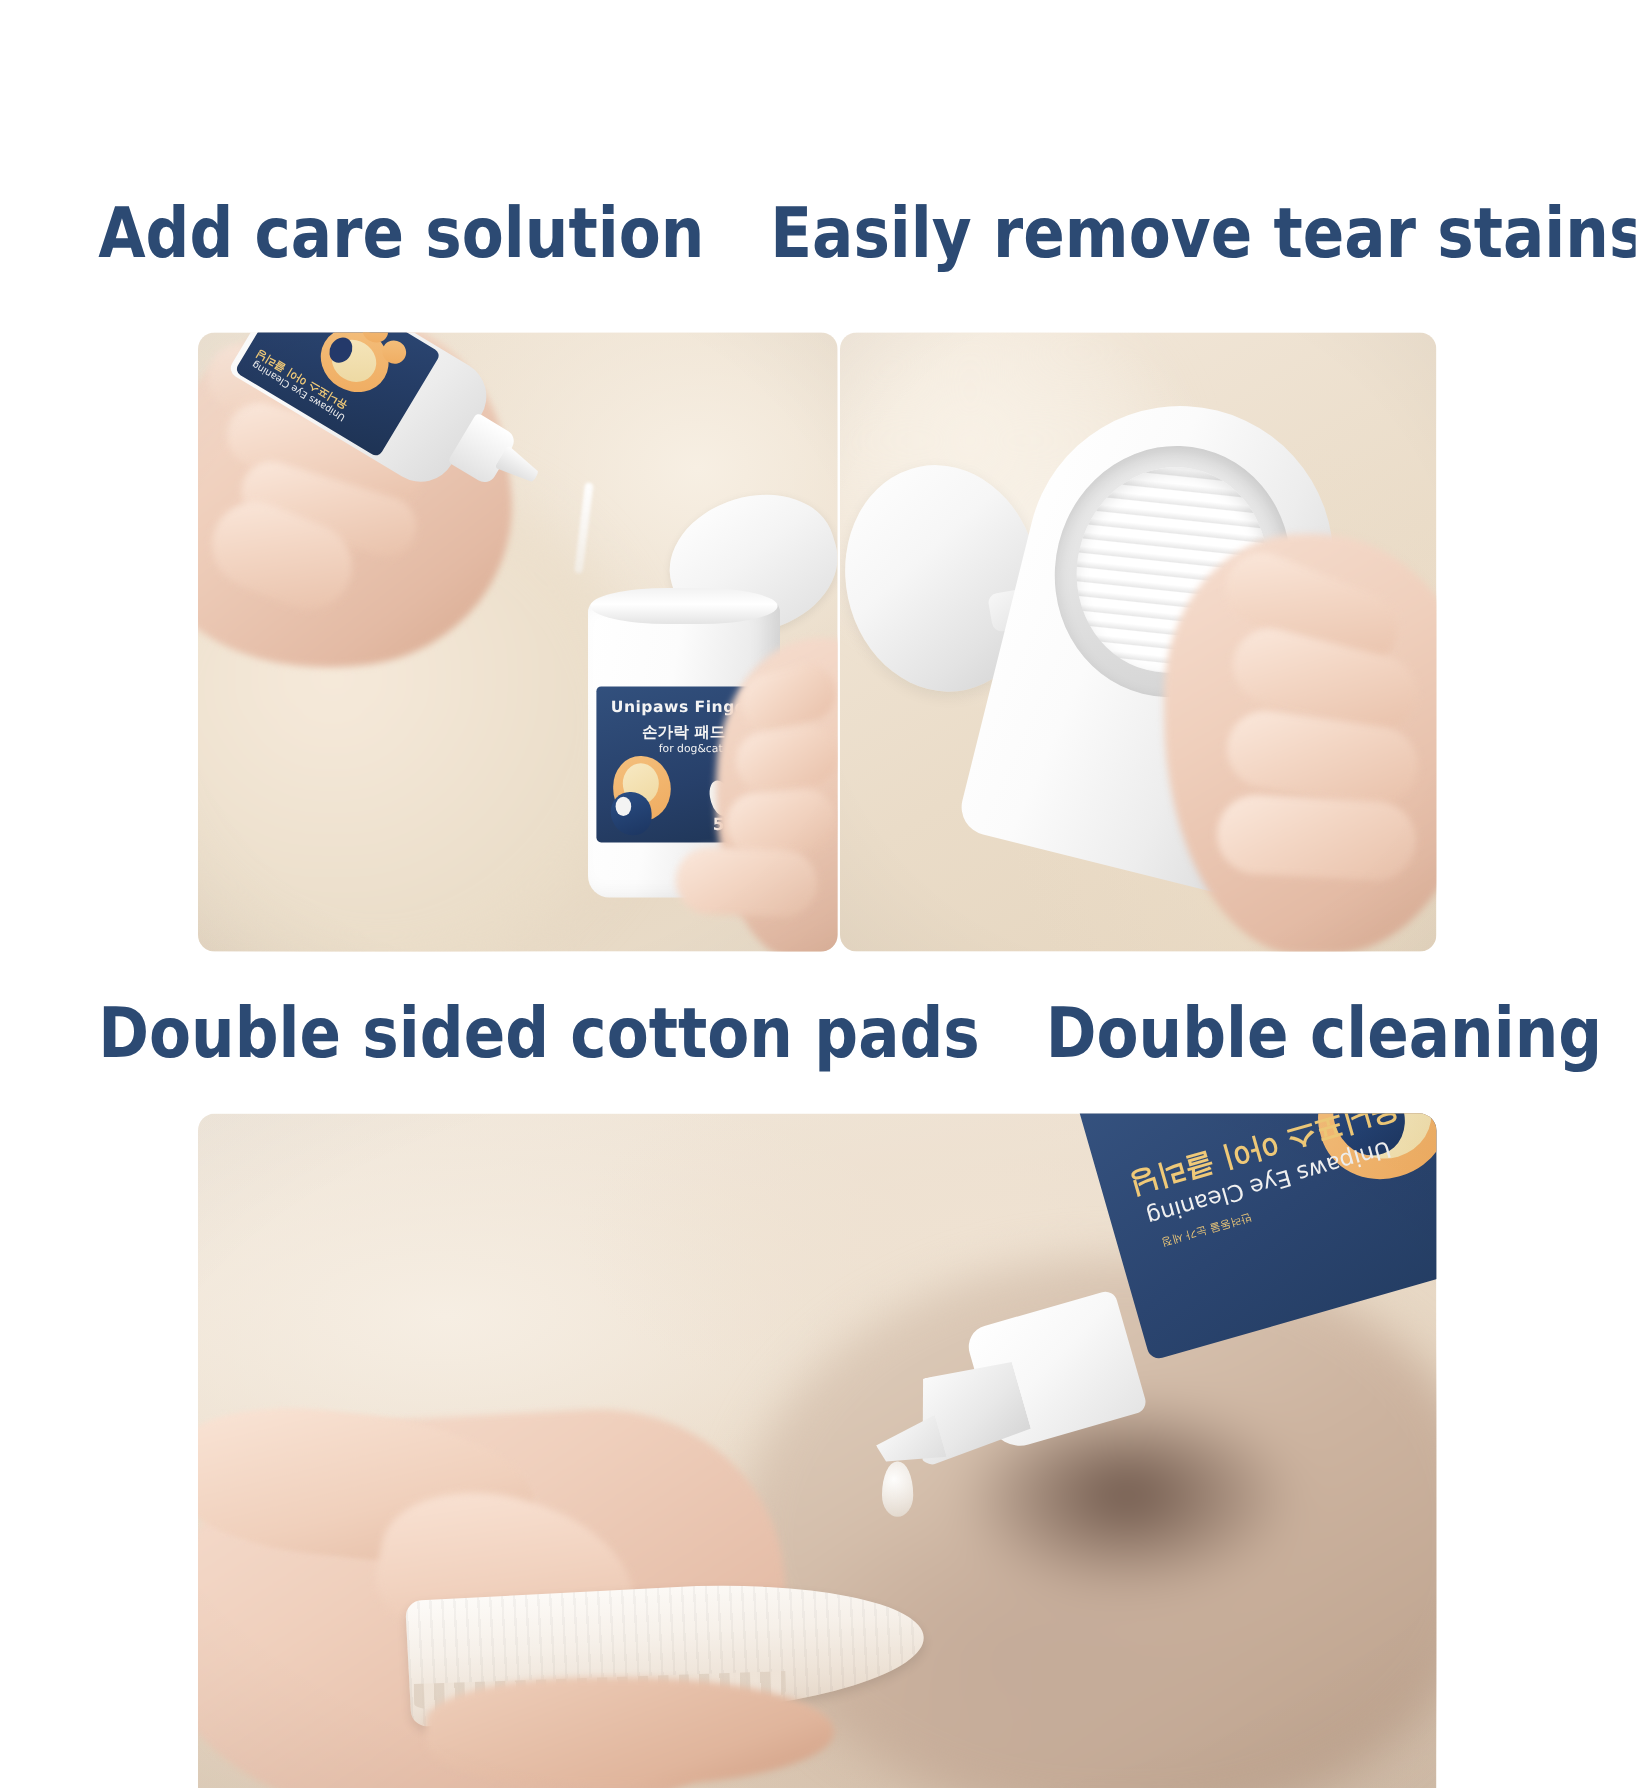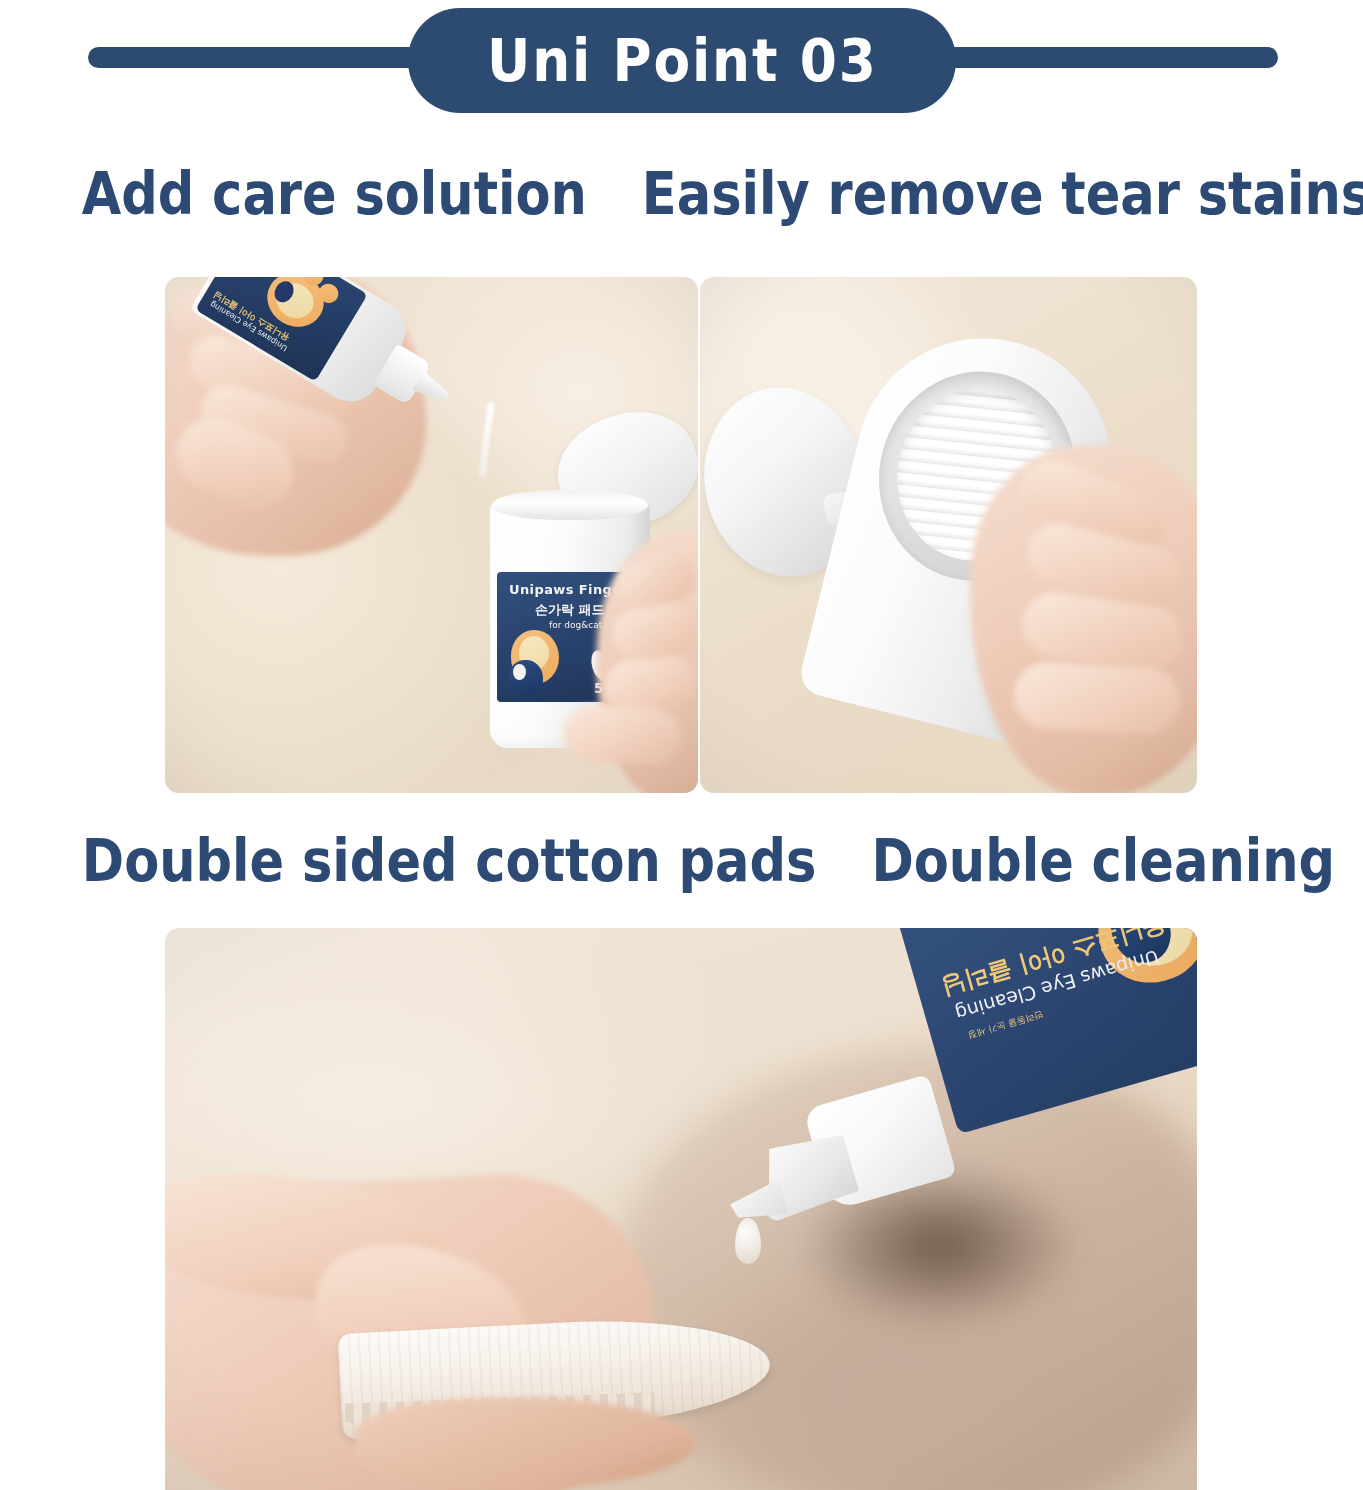--- a/index.html
+++ b/index.html
@@ -293,27 +293,20 @@
   .vignette {
     position:absolute; inset:0; pointer-events:none;
     background:radial-gradient(ellipse 92% 92% at 50% 48%, rgba(0,0,0,0) 58%, rgba(0,0,0,.07) 100%);
   }
 </style>
 </head>
 <body>
 
 <div class="page">
 
-  <div class="header">
-    <div class="hdr-line left"></div>
-    <div class="hdr-line right"></div>
-    <div class="hdr-pill">
-      <span class="hdr-pill-text">Uni Point 03</span>
-    </div>
-  </div>
 
   <div class="headline headline-1">
     <span>Add care solution</span>
     <span class="hl-gap"></span>
     <span>Easily remove tear stains</span>
   </div>
 
   <div class="photo" id="photo-1">
     <div class="scene">
       <div class="bg-cream"></div>

